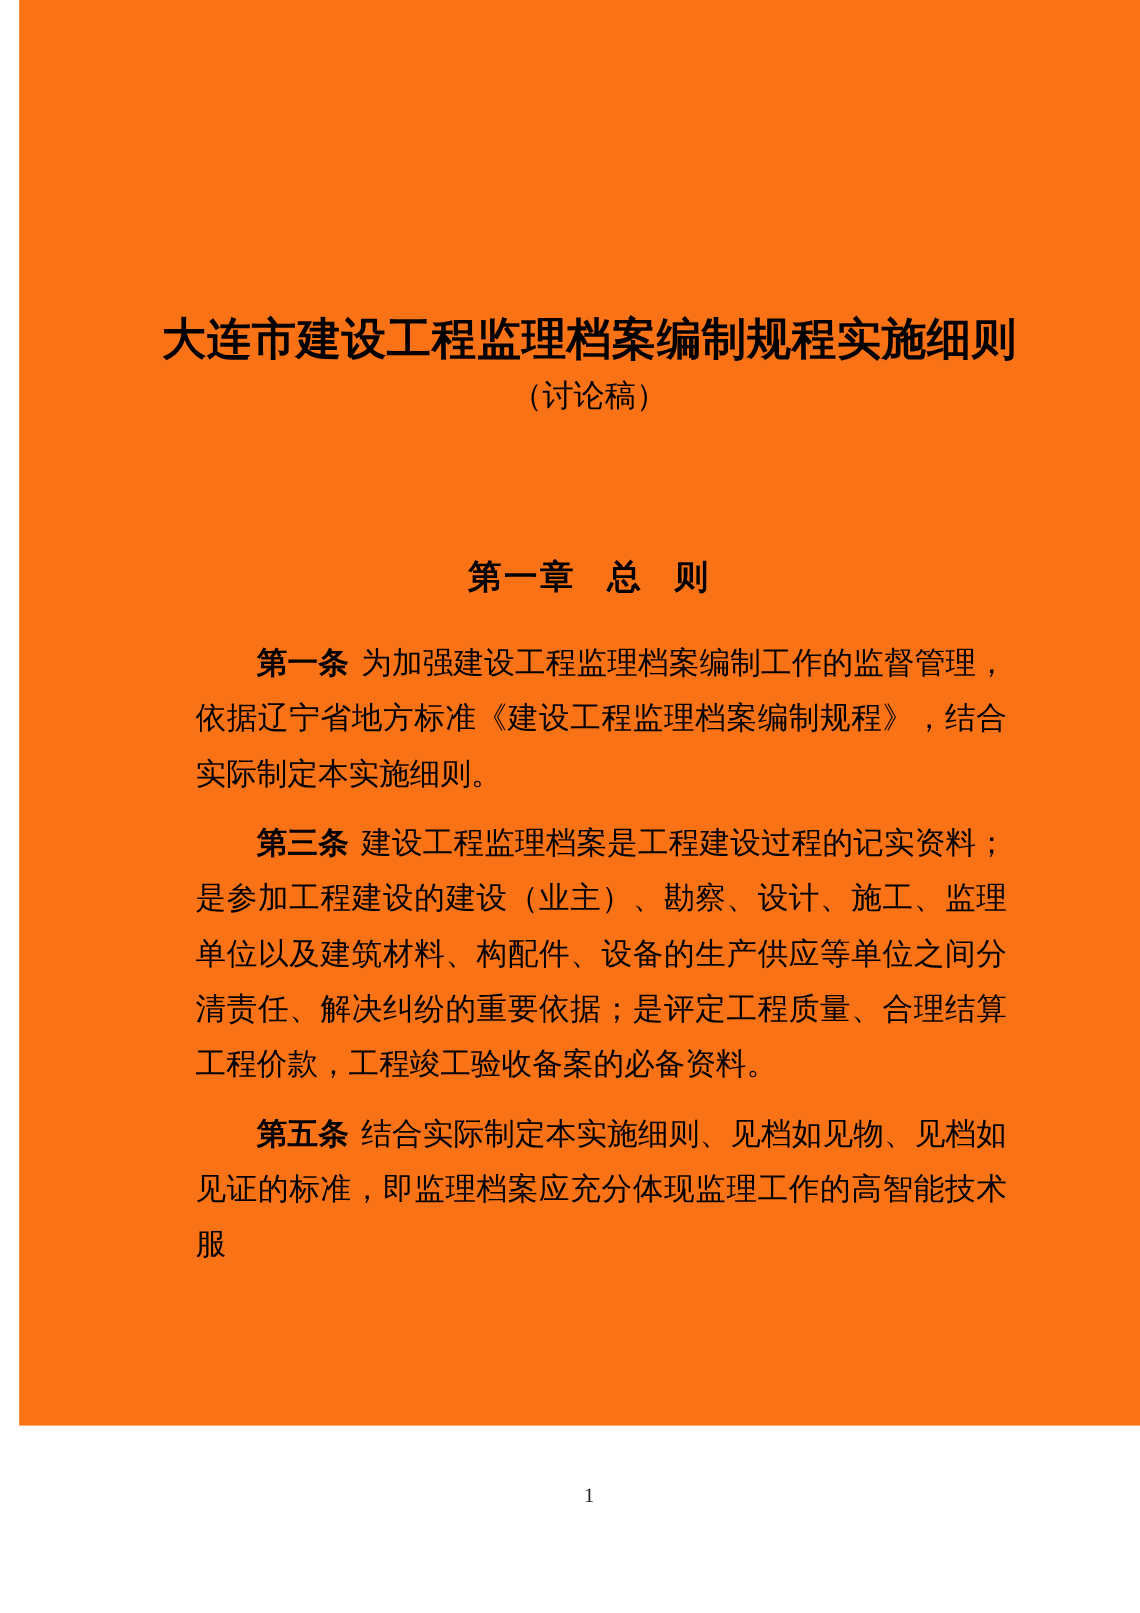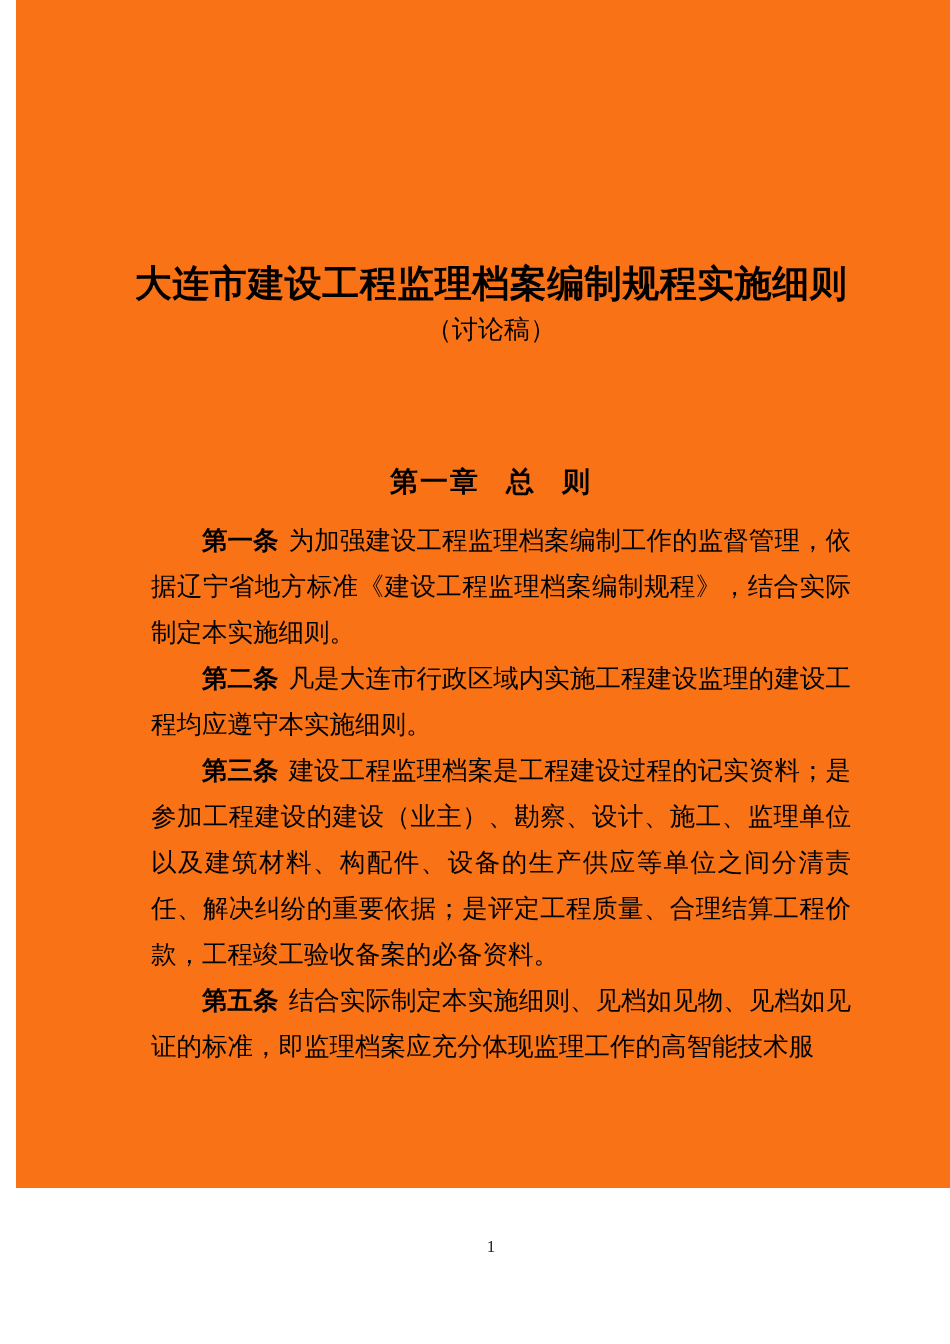--- a/index.html
+++ b/index.html
@@ -69,21 +69,21 @@
     left: 135px;
     top: 518px;
     width: 700px;
   }
   .article {
     font-size: 25.5px;
     line-height: 46px;
     text-align: justify;
     text-justify: inter-ideograph;
     text-indent: 2em;
-    margin: 0;
+    margin: 12px;
     letter-spacing: 0px;
   }
   .article .marker {
     font-weight: bold;
   }
   .article .marker-space {
     display: inline-block;
     width: 10px;
   }
 
@@ -112,23 +112,20 @@
   <div class="chapter-heading">
     <span>第一章</span><span class="gap"></span><span>总</span><span class="gap"></span><span>则</span>
   </div>
 
   <div class="body-area">
 
     <p class="article">
       <span class="marker">第一条</span><span class="marker-space"></span><span>为加强建设工程监理档案编制工作的监督管理，依据辽宁省地方标准《建设工程监理档案编制规程》，结合实际制定本实施细则。</span>
     </p>
 
-    <p class="article">
-      <span class="marker">第二条</span><span class="marker-space"></span><span>凡是大连市行政区域内实施工程建设监理的建设工程均应遵守本实施细则。</span>
-    </p>
 
     <p class="article">
       <span class="marker">第三条</span><span class="marker-space"></span><span>建设工程监理档案是工程建设过程的记实资料；是参加工程建设的建设（业主）、勘察、设计、施工、监理单位以及建筑材料、构配件、设备的生产供应等单位之间分清责任、解决纠纷的重要依据；是评定工程质量、合理结算工程价款，工程竣工验收备案的必备资料。</span>
     </p>
 
 
     <p class="article">
       <span class="marker">第五条</span><span class="marker-space"></span><span>结合实际制定本实施细则、见档如见物、见档如见证的标准，即监理档案应充分体现监理工作的高智能技术服</span>
     </p>
 

